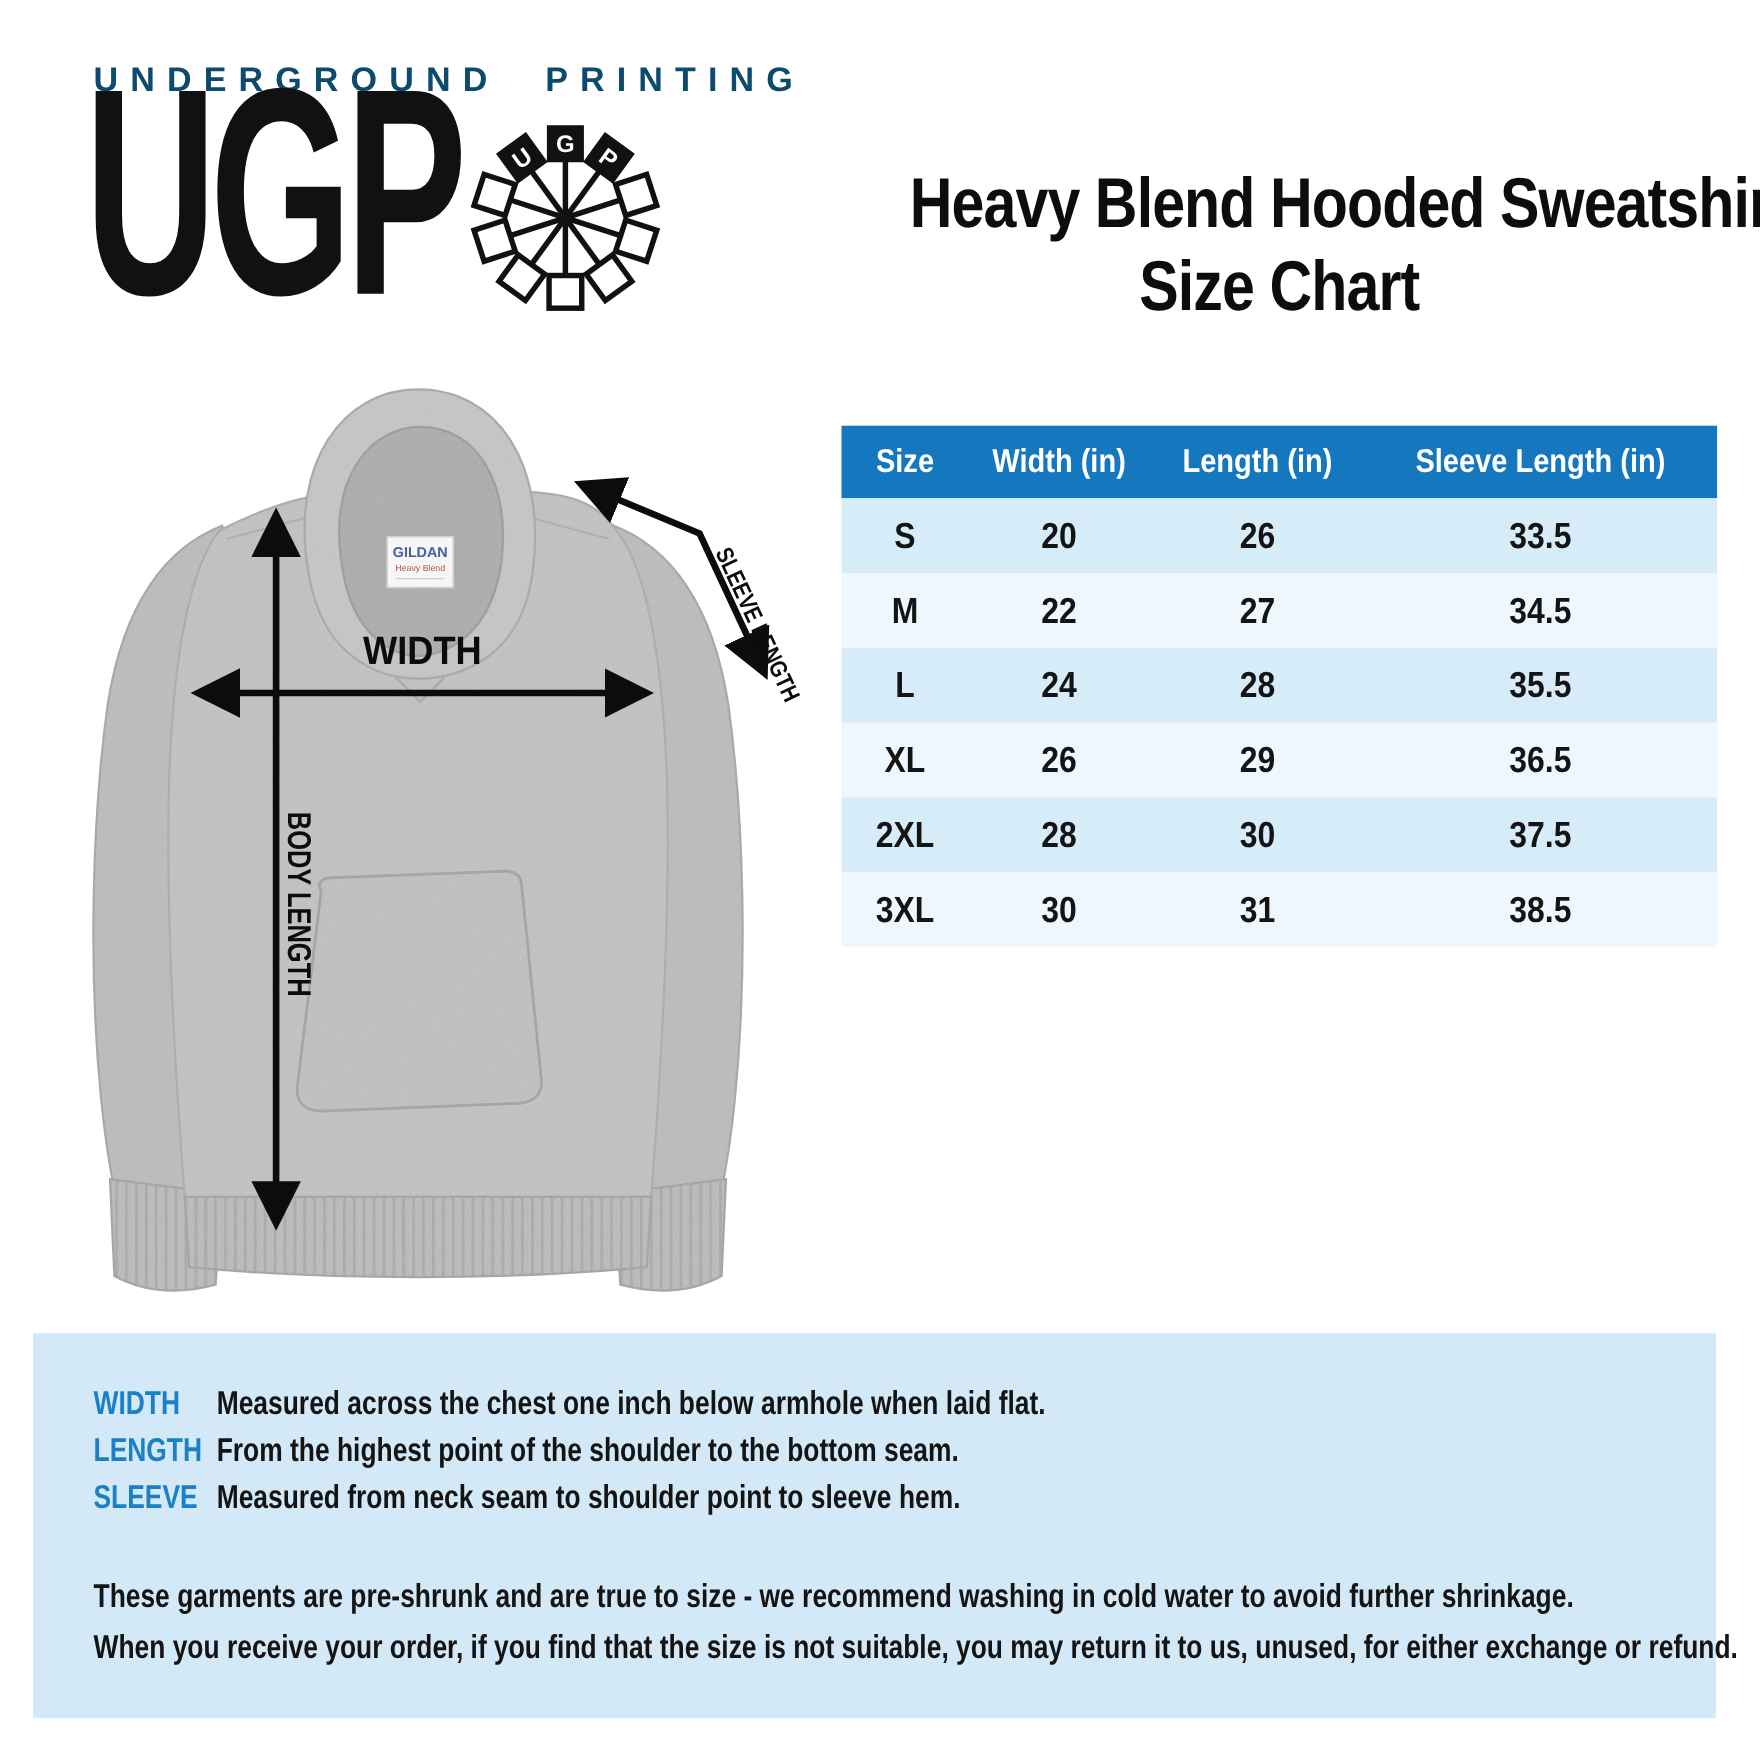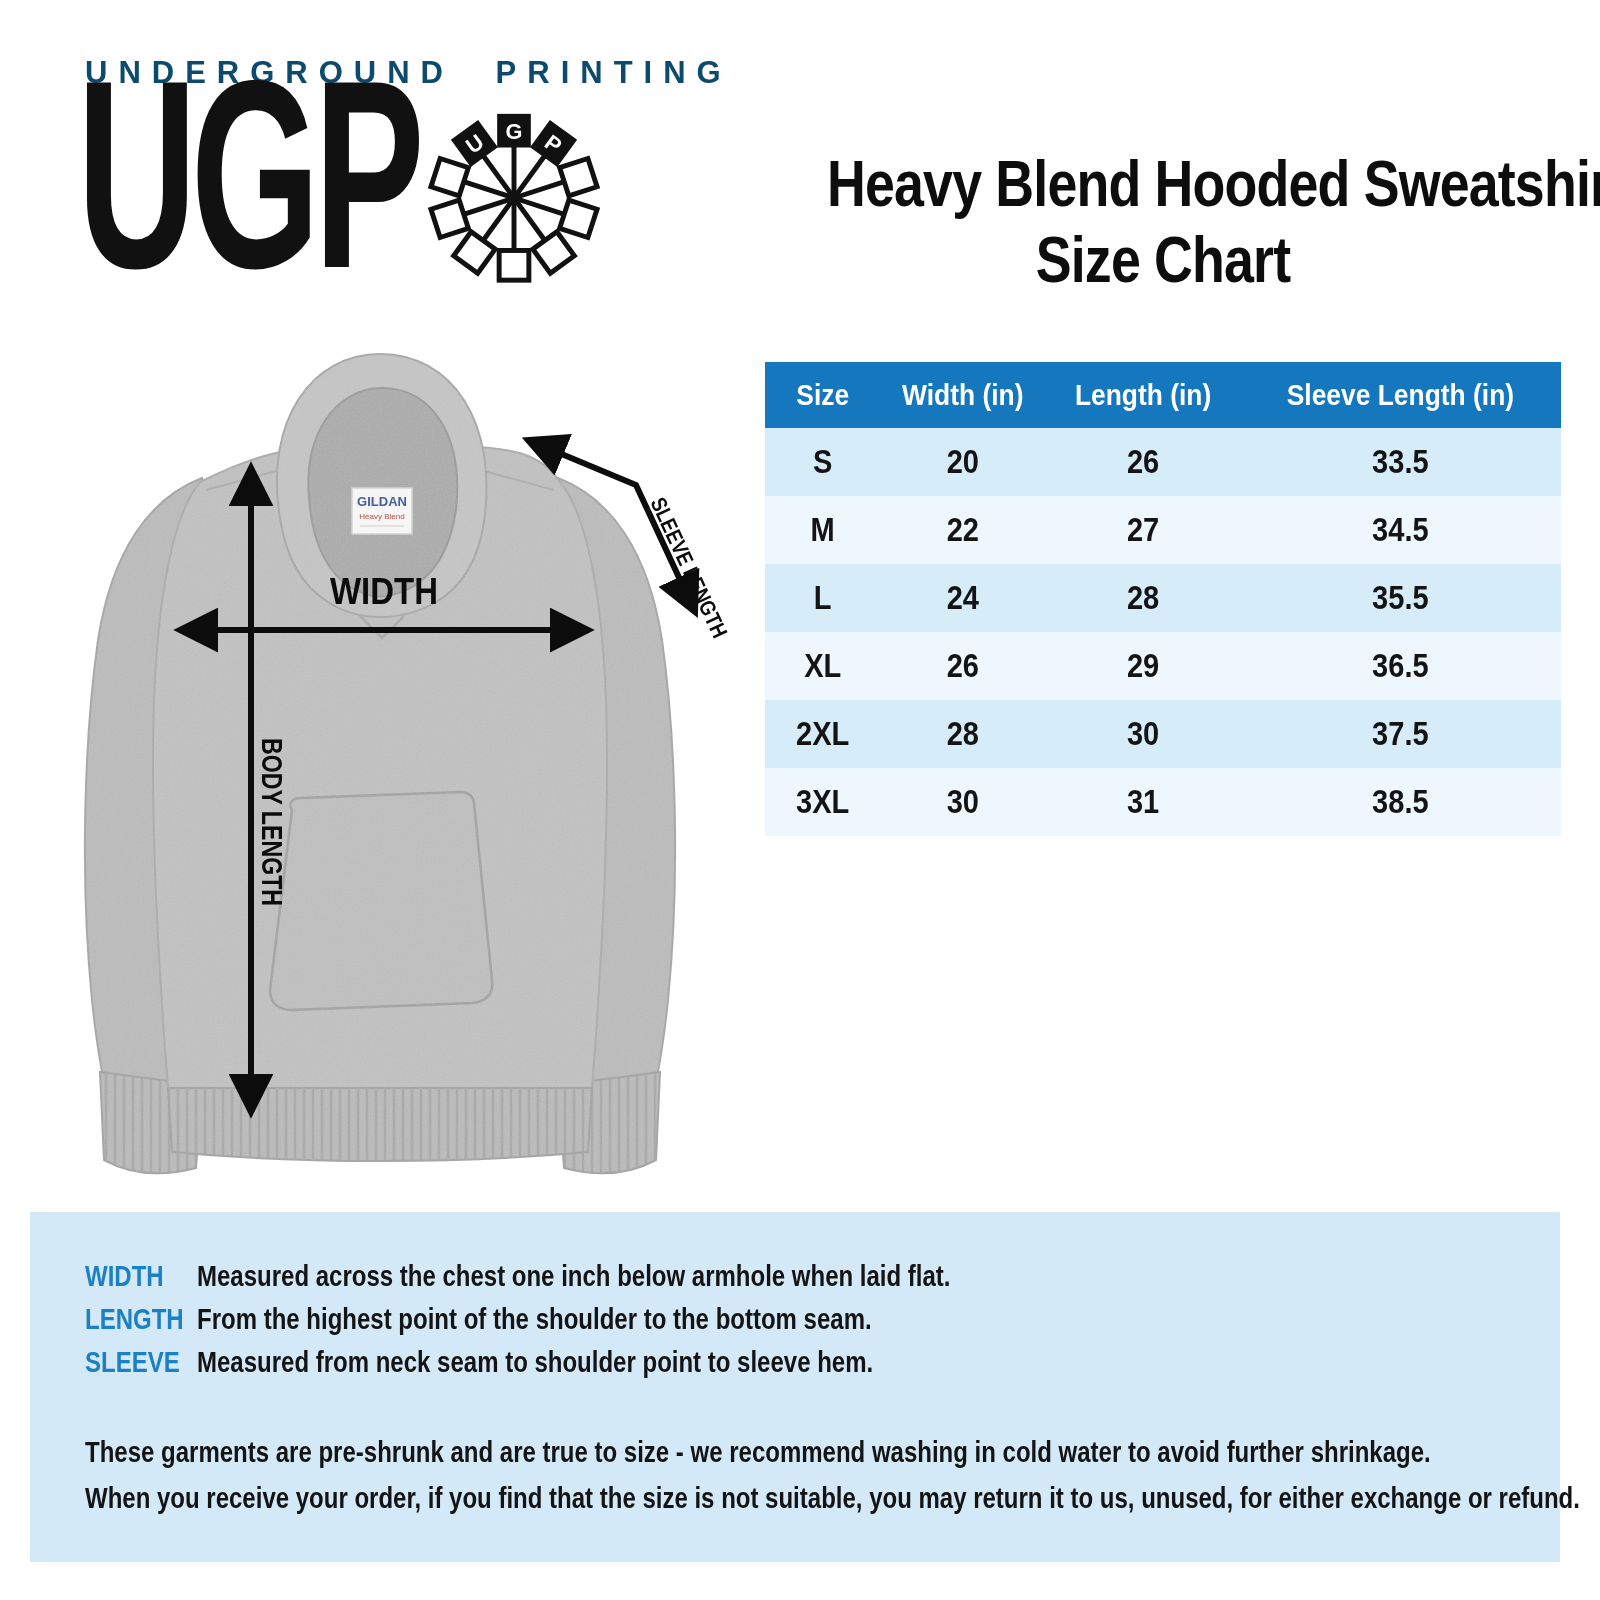--- a/index.html
+++ b/index.html
@@ -19,21 +19,21 @@
 
   
   .title{position:absolute;left:763px;top:146px;width:800px;text-align:center;
          transform:scaleX(0.84);transform-origin:50% 0;}
   .title .t1,.title .t2{font-size:64px;line-height:76px;font-weight:bold;color:#0d0d0d;
          letter-spacing:-1px;white-space:nowrap;}
 
   
   .size-table{position:absolute;left:765px;top:362px;width:796px;}
   .thead{display:grid;grid-template-columns:14.5% 20.8% 24.4% 40.3%;height:66px;
-         background:#1577be;align-items:center;}
+         background:#1577be;align-items:center;margin-top:25px;}
   .thead .th{color:#ffffff;font-size:30px;font-weight:bold;text-align:center;
          transform:scaleX(0.88);white-space:nowrap;}
   .trow{display:grid;grid-template-columns:14.5% 20.8% 24.4% 40.3%;height:68px;align-items:center;}
   .trow.blue{background:#d7ecf9;}
   .trow.pale{background:#eef7fd;}
   .trow .cell{font-size:33px;font-weight:bold;color:#141414;text-align:center;
          transform:scaleX(0.88);white-space:nowrap;}
 
   
   .notes{position:absolute;left:30px;top:1212px;width:1530px;height:350px;background:#d4e9f7;

